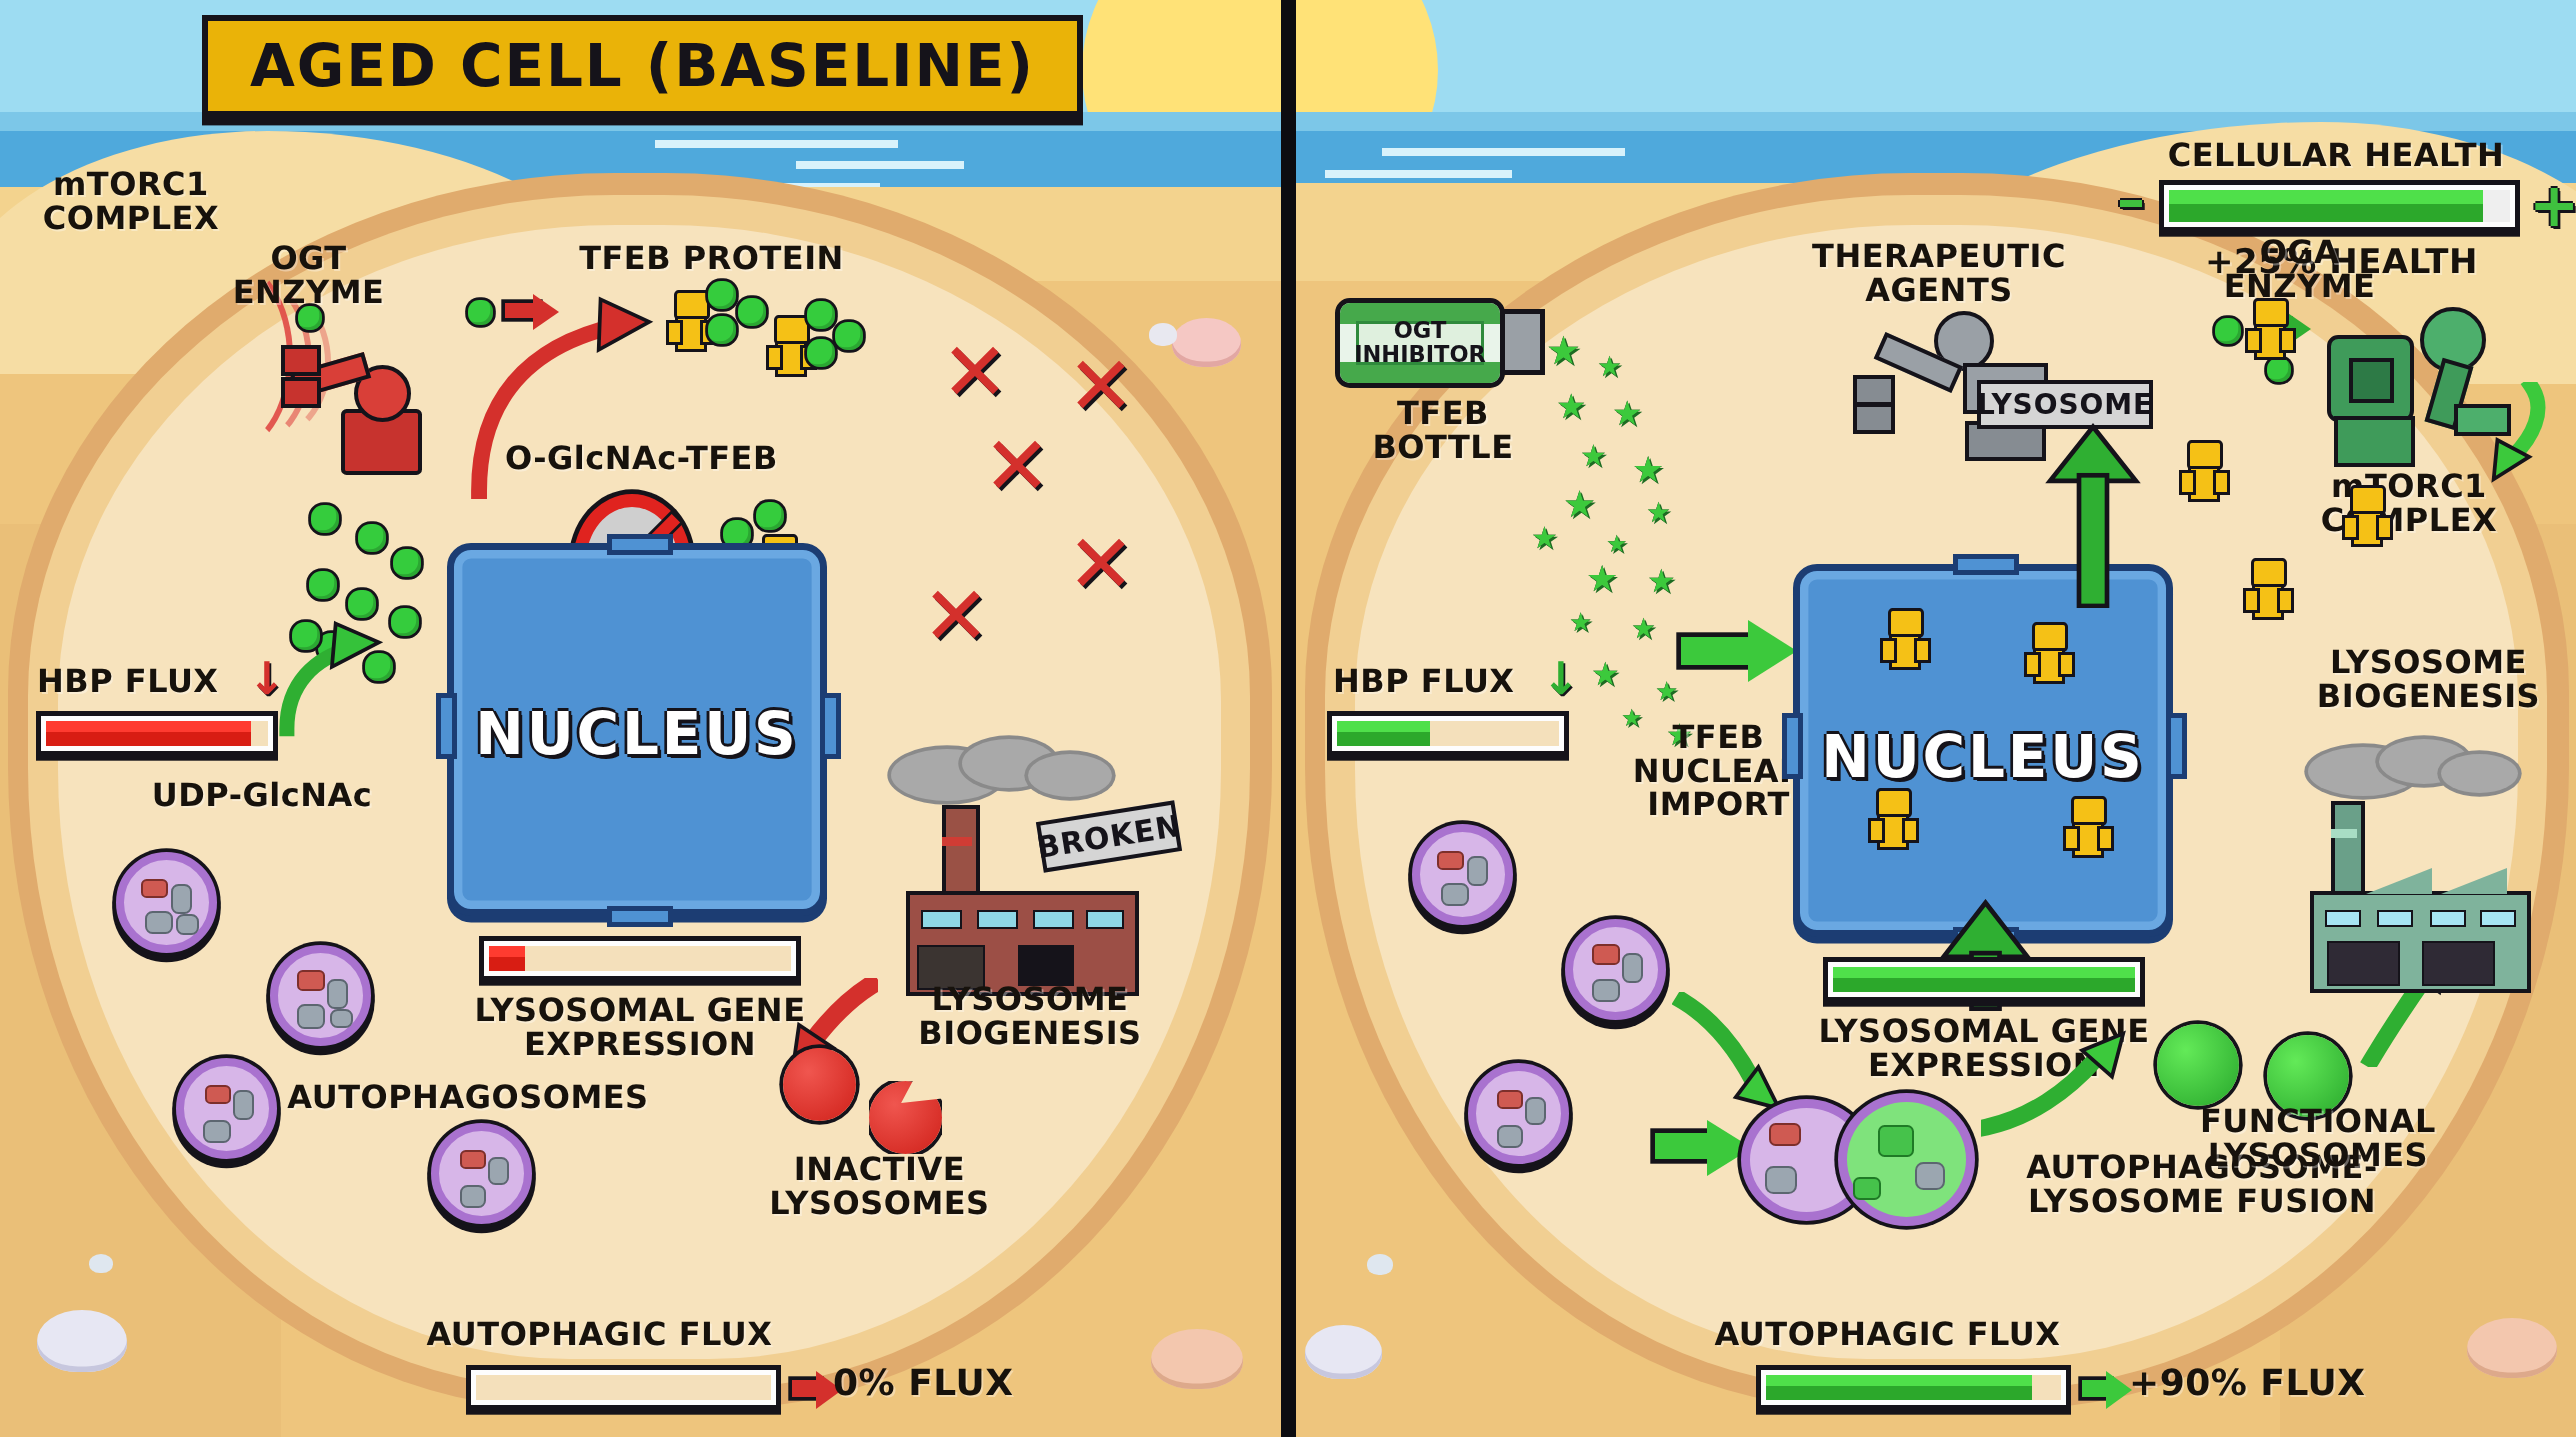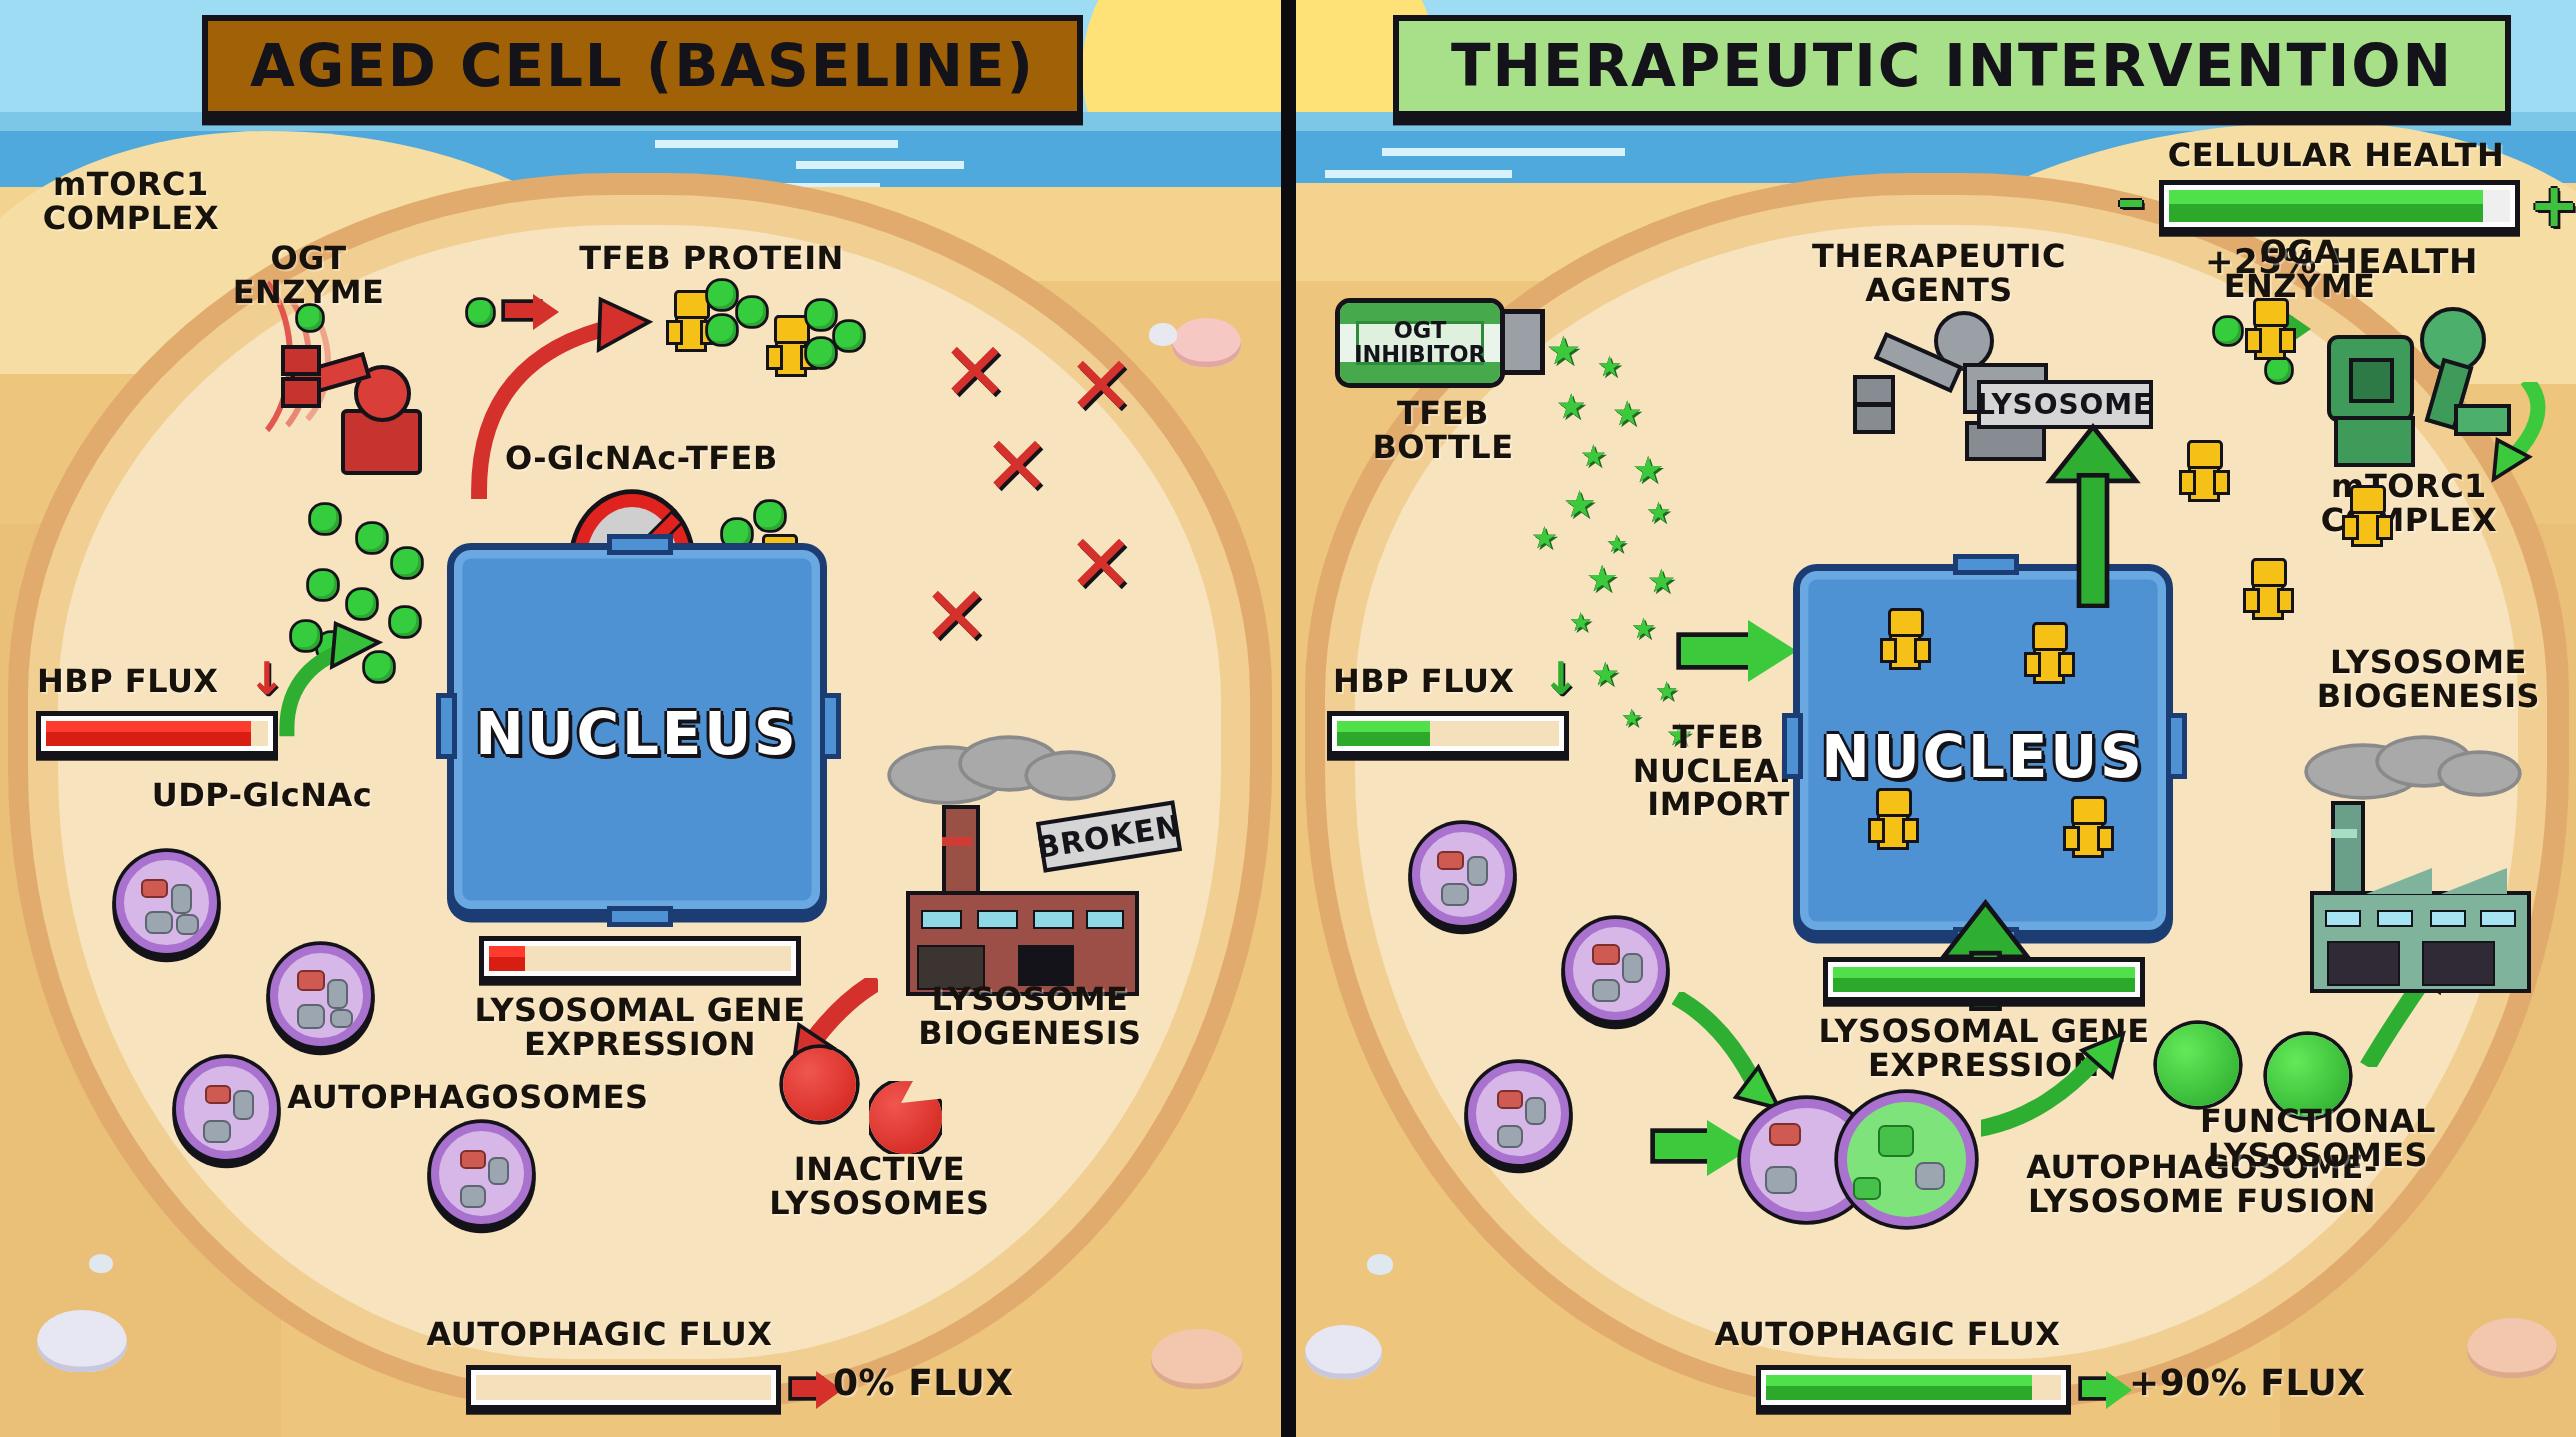--- a/index.html
+++ b/index.html
@@ -165,21 +165,21 @@
     <div class="shell" style="left:37px;top:1310px;width:90px;height:62px;background:#e7e7f3;box-shadow:inset 0 -5.6px 0 #c7c7de;"></div>
     <div class="shell" style="left:1151px;top:1329px;width:92px;height:60px;background:#f3c7ae;box-shadow:inset 0 -5.6px 0 #dda98b;"></div>
     <div class="shell" style="left:1149px;top:323px;width:28px;height:22.5px;background:#e8e8f0;"></div>
     <div class="shell" style="left:89px;top:1254px;width:24px;height:19px;background:#dfe7ef;"></div>
 
     <div class="cellOuter" style="left:7.5px;top:173px;width:1264px;height:1236px;"></div>
     <div class="cellMid" style="left:28px;top:195px;width:1222px;height:1194px;"></div>
     <div class="cellIn" style="left:58px;top:225px;width:1163px;height:1134px;"></div>
 
     <div class="banner" style="left:202px;top:15px;width:869px;height:90px;background:#c38b5e;">
-      <div class="bannerInner" style="background:#a16207;">
+      <div class="bannerInner" style="background:#eab308;">
         <span class="bannerTxt" style="font-size:58px;">AGED CELL (BASELINE)</span>
       </div>
     </div>
 
     <div class="px" style="left:23.4px;top:168px;width:215px;font-size:32px;">mTORC1
 COMPLEX</div>
     <div class="wave" style="left:159px;top:257px;width:122px;height:187px;opacity:.9;"></div>
     <div class="wave" style="left:178px;top:270px;width:122px;height:168px;opacity:.6;"></div>
     <div class="wave" style="left:197px;top:281px;width:122px;height:150px;opacity:.4;"></div>
 
@@ -372,25 +372,20 @@
     <div class="dune" style="left:562px;top:122px;width:824px;height:262px;border-radius:60% 45% 0 0/100% 90% 0 0;"></div>
     <div class="dune2" style="left:992px;top:524px;width:374px;height:917px;border-radius:60% 0 0 0/50% 0 0 0;opacity:.55;"></div>
     <div class="shell" style="left:17px;top:1325px;width:77px;height:54px;background:#e7e7f3;box-shadow:inset 0 -5.6px 0 #c7c7de;"></div>
     <div class="shell" style="left:1179px;top:1318px;width:90px;height:60px;background:#f3c7ae;box-shadow:inset 0 -5.6px 0 #dda98b;"></div>
     <div class="shell" style="left:79px;top:1254px;width:26px;height:20.6px;background:#dfe7ef;"></div>
 
     <div class="cellOuter" style="left:17px;top:173px;width:1264px;height:1236px;"></div>
     <div class="cellMid" style="left:37px;top:195px;width:1222px;height:1194px;"></div>
     <div class="cellIn" style="left:67px;top:225px;width:1163px;height:1134px;"></div>
 
-    <div class="banner" style="left:105px;top:15px;width:1106px;height:90px;background:#5aa341;">
-      <div class="bannerInner" style="background:#a8e08a;">
-        <span class="bannerTxt" style="font-size:58px;">THERAPEUTIC INTERVENTION</span>
-      </div>
-    </div>
 
     <div class="px" style="left:842px;top:139px;width:412px;font-size:32px;">CELLULAR HEALTH</div>
     <div class="minus" style="left:829px;top:167px;font-size:56px;">–</div>
     <div class="barFrame" style="left:871px;top:180px;width:361px;height:52px;">
       <div class="barTrack" style="background:#efefef;">
         <div class="barFill fillGreen" style="width:92%;"></div>
       </div>
     </div>
     <div class="plus" style="left:1241px;top:170px;font-size:60px;">+</div>
     <div class="px" style="left:871px;top:245px;width:365px;font-size:34px;">+25% HEALTH</div>

